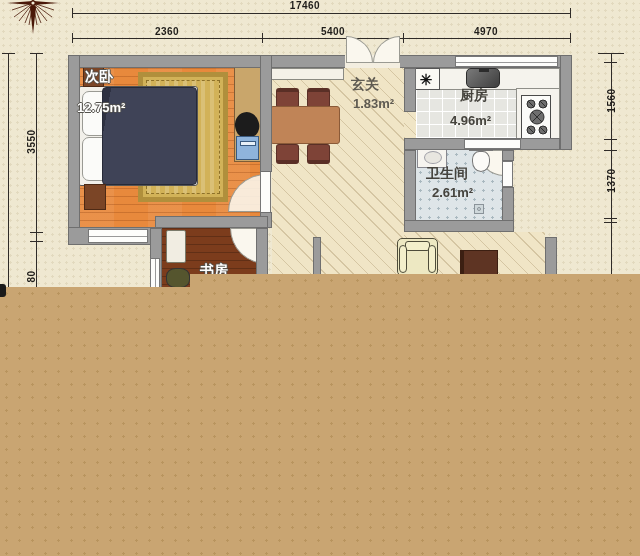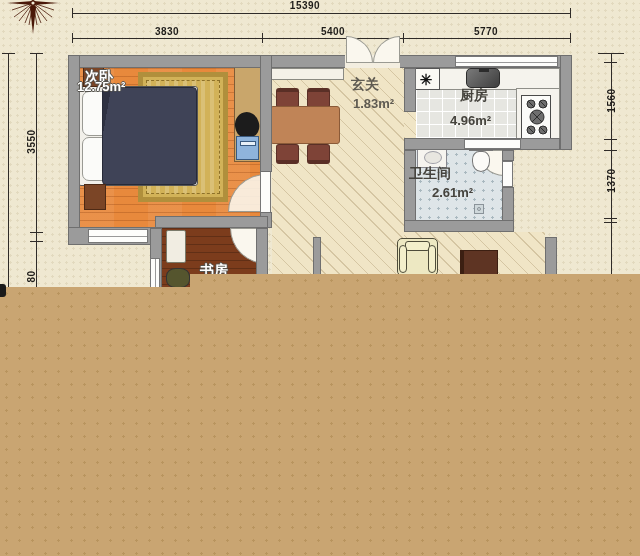--- a/index.html
+++ b/index.html
@@ -60,30 +60,30 @@
         <line x1="31" y1="11" x2="10" y2="18"></line>
           <line x1="31" y1="11" x2="52" y2="18"></line>
       </g>
       <circle cx="31" cy="11" r="2.2" fill="#F3ECD8" stroke-width="1.2"></circle>
     </g>
   </svg>
 
   <div class="abs hline" style="left:72px;top:13px;width:498px"></div>
   <div class="abs tickv" style="left:72px;top:8px"></div>
   <div class="abs tickv" style="left:570px;top:8px"></div>
-  <div class="abs dimtext" style="left:281px;top:0px;width:48px">15390</div>
+  <div class="abs dimtext" style="left:281px;top:0px;width:48px">17460</div>
 
   <div class="abs hline" style="left:72px;top:38px;width:498px"></div>
   <div class="abs tickv" style="left:72px;top:33px"></div>
   <div class="abs tickv" style="left:262px;top:33px"></div>
   <div class="abs tickv" style="left:403px;top:33px"></div>
   <div class="abs tickv" style="left:570px;top:33px"></div>
-  <div class="abs dimtext" style="left:145px;top:26px;width:44px">3830</div>
+  <div class="abs dimtext" style="left:145px;top:26px;width:44px">2360</div>
   <div class="abs dimtext" style="left:311px;top:26px;width:44px">5400</div>
-  <div class="abs dimtext" style="left:464px;top:26px;width:44px">5770</div>
+  <div class="abs dimtext" style="left:464px;top:26px;width:44px">4970</div>
 
   <div class="abs vline" style="left:8px;top:53px;height:238px"></div>
   <div class="abs tickh" style="left:2px;top:53px"></div>
   <div class="abs vline" style="left:36px;top:53px;height:238px"></div>
   <div class="abs tickh" style="left:30px;top:53px"></div>
   <div class="abs tickh" style="left:30px;top:232px"></div>
   <div class="abs tickh" style="left:30px;top:241px"></div>
   <div class="abs dimtext vtext" style="left:11px;top:136px;width:40px">3550</div>
   <div class="abs dimtext vtext" style="left:21px;top:271px;width:20px">80</div>
 
@@ -206,26 +206,26 @@
   <div class="abs win" style="left:150px;top:258px;width:10px;height:34px">
     <div class="abs vline" style="left:4px;top:0;height:32px;background:#999"></div>
   </div>
   <div class="abs" style="left:464px;top:139px;width:57px;height:10px;background:#FDFDFB;border:1px solid #777"></div>
   <div class="abs" style="left:502px;top:161px;width:11px;height:26px;background:#FDFDFB;border:1px solid #777"></div>
 
   <div class="abs doorarc" style="left:346px;top:36px;width:27px;height:27px;border-radius:0 100% 0 0"></div>
   <div class="abs doorarc" style="left:373px;top:36px;width:27px;height:27px;border-radius:100% 0 0 0"></div>
 
   <div class="abs roomlabel white-label" style="left:85px;top:68px">次卧</div>
-  <div class="abs arealabel white-label" style="left:77px;top:79px">12.75m²</div>
+  <div class="abs arealabel white-label" style="left:77px;top:100px">12.75m²</div>
   <div class="abs roomlabel gray-label" style="left:351px;top:76px">玄关</div>
   <div class="abs arealabel gray-label" style="left:353px;top:96px">1.83m²</div>
   <div class="abs roomlabel dark-label" style="left:460px;top:87px">厨房</div>
   <div class="abs arealabel dark-label" style="left:450px;top:113px">4.96m²</div>
-  <div class="abs roomlabel dark-label" style="left:409px;top:165px">卫生间</div>
+  <div class="abs roomlabel dark-label" style="left:426px;top:165px">卫生间</div>
   <div class="abs arealabel dark-label" style="left:432px;top:185px">2.61m²</div>
   <div class="abs roomlabel white-label" style="left:200px;top:262px">书房</div>
 
   <div class="abs" style="left:0;top:274px;width:640px;height:282px;z-index:50;
               background-color:#C9A572;
               background-image:radial-gradient(circle,#B8945E 1px, transparent 1.4px);
               background-size:13px 13px;
               clip-path:polygon(190px 0, 100% 0, 100% 100%, 0 100%, 0 13px, 190px 13px)"></div>
   <div class="abs" style="left:0;top:284px;width:6px;height:13px;background:#1A1A1A;z-index:60;border-radius:0 3px 3px 0"></div>
 

